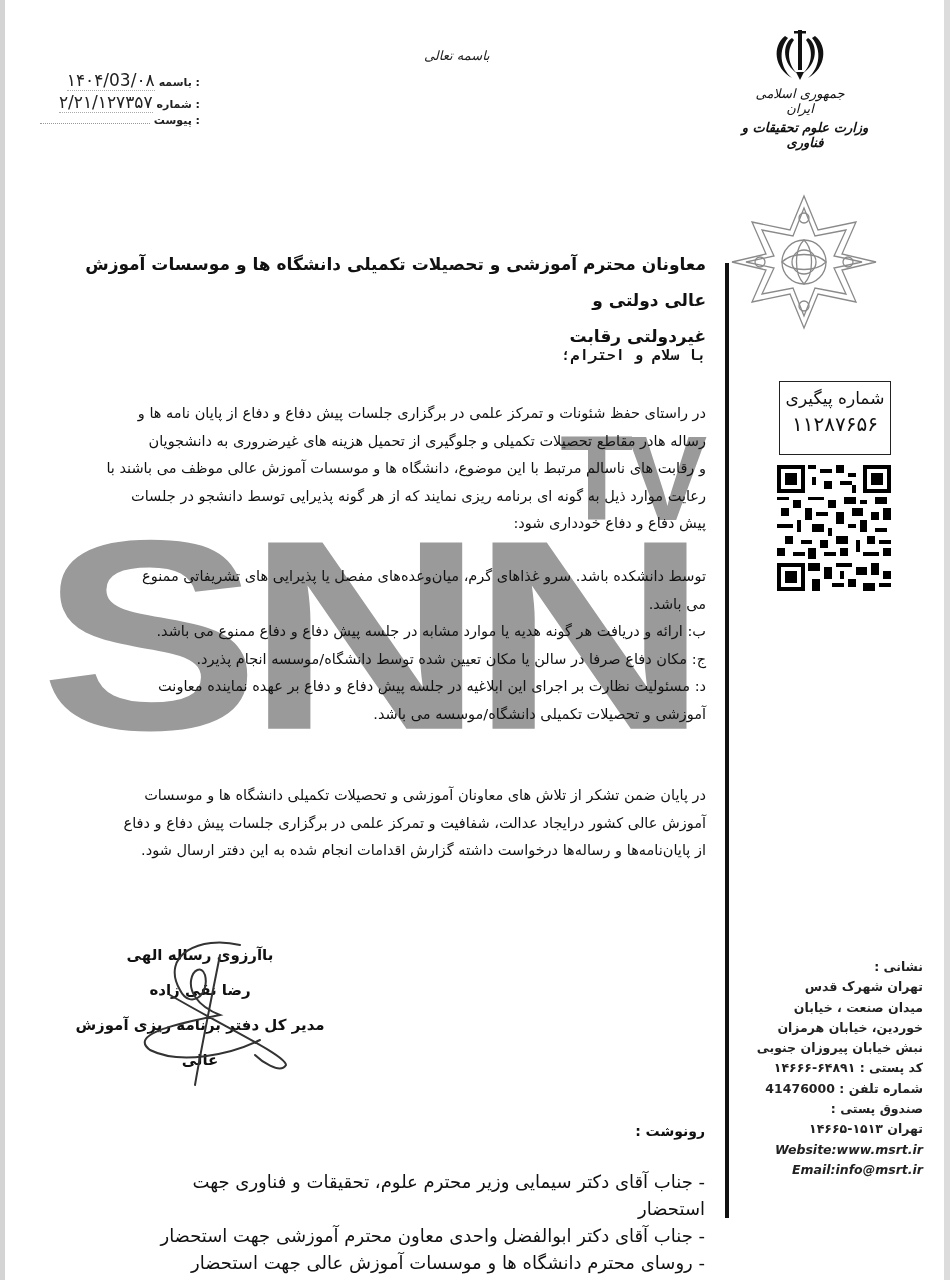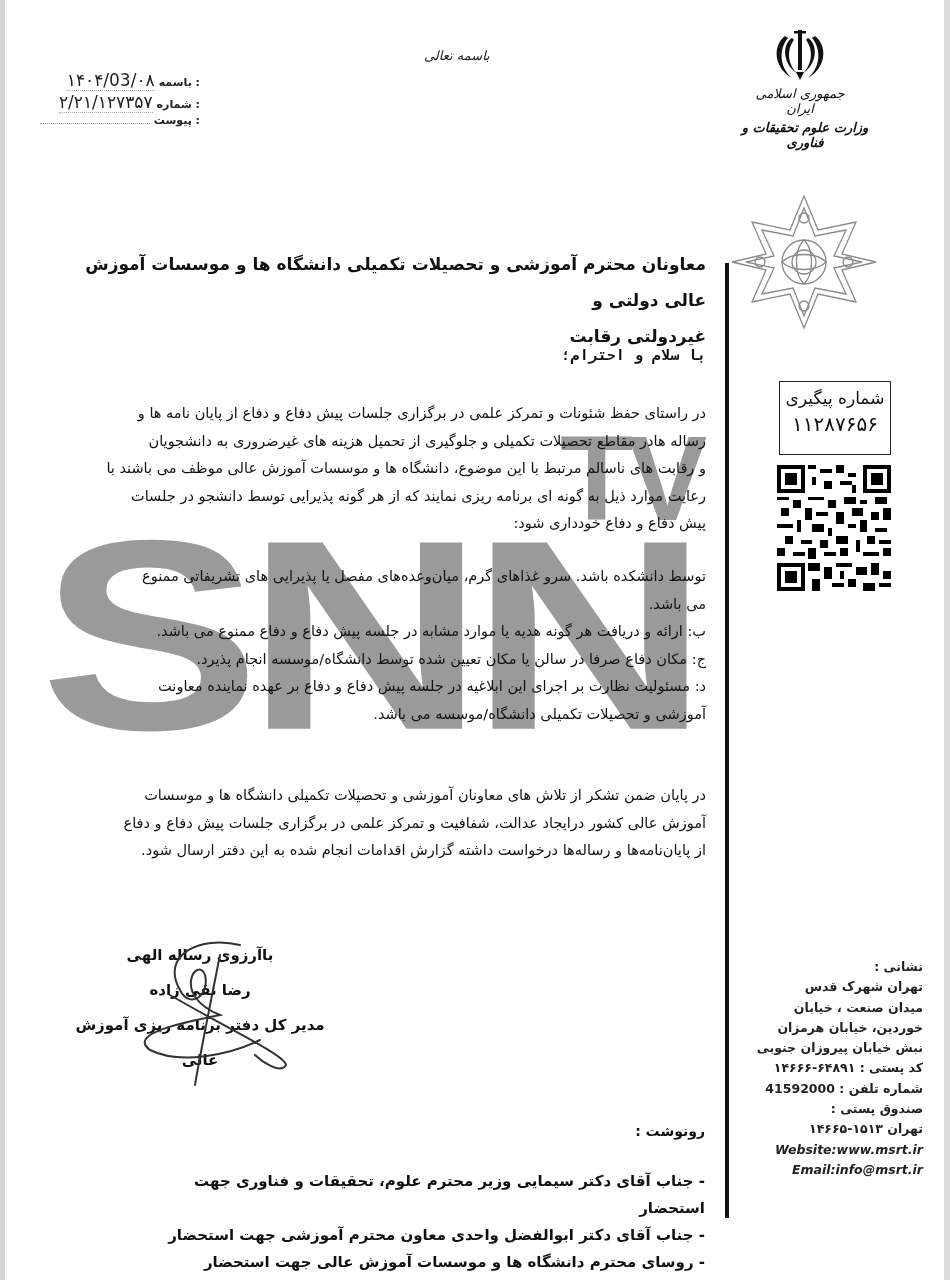--- a/index.html
+++ b/index.html
@@ -56,21 +56,21 @@
   
   .sig-block { left: 60px; top: 938px; width: 280px; text-align: center; font-size: 15px; font-weight: bold; line-height: 35px; }
   .signature-scribble { left: 110px; top: 935px; width: 180px; height: 160px; }
 
   
   .address { left: 740px; top: 957px; width: 183px; text-align: right; font-size: 12.5px; font-weight: bold; line-height: 20.3px; color: #222; }
   .addr-latin { direction: ltr; text-align: right; font-style: italic; font-size: 12.5px; }
 
   
   .cc-title { right: 245px; top: 1123px; font-size: 14px; font-weight: bold; }
-  .cc-list { right: 245px; top: 1168px; width: 560px; font-size: 15px; line-height: 27px; text-align: right; font-weight: bold; }
+  .cc-list { right: 245px; top: 1168px; width: 560px; font-size: 18px; line-height: 27px; text-align: right; }
 </style>
 </head>
 <body>
 
 <div class="page-edge-left"></div>
 <div class="page-edge-right"></div>
 
 <div class="abs wm wm-tv">TV</div>
 <div class="abs wm wm-snn">SNN</div>
 
@@ -236,21 +236,21 @@
   <path d="M130 10 C90 0 50 20 70 55 C80 75 100 60 95 40 C88 20 60 60 110 80 C60 90 20 100 40 115 C70 130 120 120 150 105 M110 20 C100 70 90 120 85 150 M60 60 C120 95 175 120 176 130 C170 140 150 125 145 120" fill="none" stroke="#333" stroke-width="2" stroke-linecap="round"></path>
 </svg>
 
 <div class="abs address rtl">
   <span class="line">نشانی :</span>
   <span class="line">تهران شهرک قدس</span>
   <span class="line">میدان صنعت ، خیابان</span>
   <span class="line">خوردین، خیابان هرمزان</span>
   <span class="line">نبش خیابان پیروزان جنوبی</span>
   <span class="line">کد پستی : ۶۴۸۹۱-۱۴۶۶۶</span>
-  <span class="line">شماره تلفن : 41592000</span>
+  <span class="line">شماره تلفن : 41476000</span>
   <span class="line">صندوق پستی :</span>
   <span class="line">تهران ۱۵۱۳-۱۴۶۶۵</span>
   <span class="line addr-latin">Website:www.msrt.ir</span>
   <span class="line addr-latin">Email:info@msrt.ir</span>
 </div>
 
 <div class="abs cc-title rtl">رونوشت :</div>
 <div class="abs cc-list rtl">
   <span class="line">- جناب آقای دکتر سیمایی وزیر محترم علوم، تحقیقات و فناوری جهت استحضار</span>
   <span class="line">- جناب آقای دکتر ابوالفضل واحدی معاون محترم آموزشی جهت استحضار</span>

